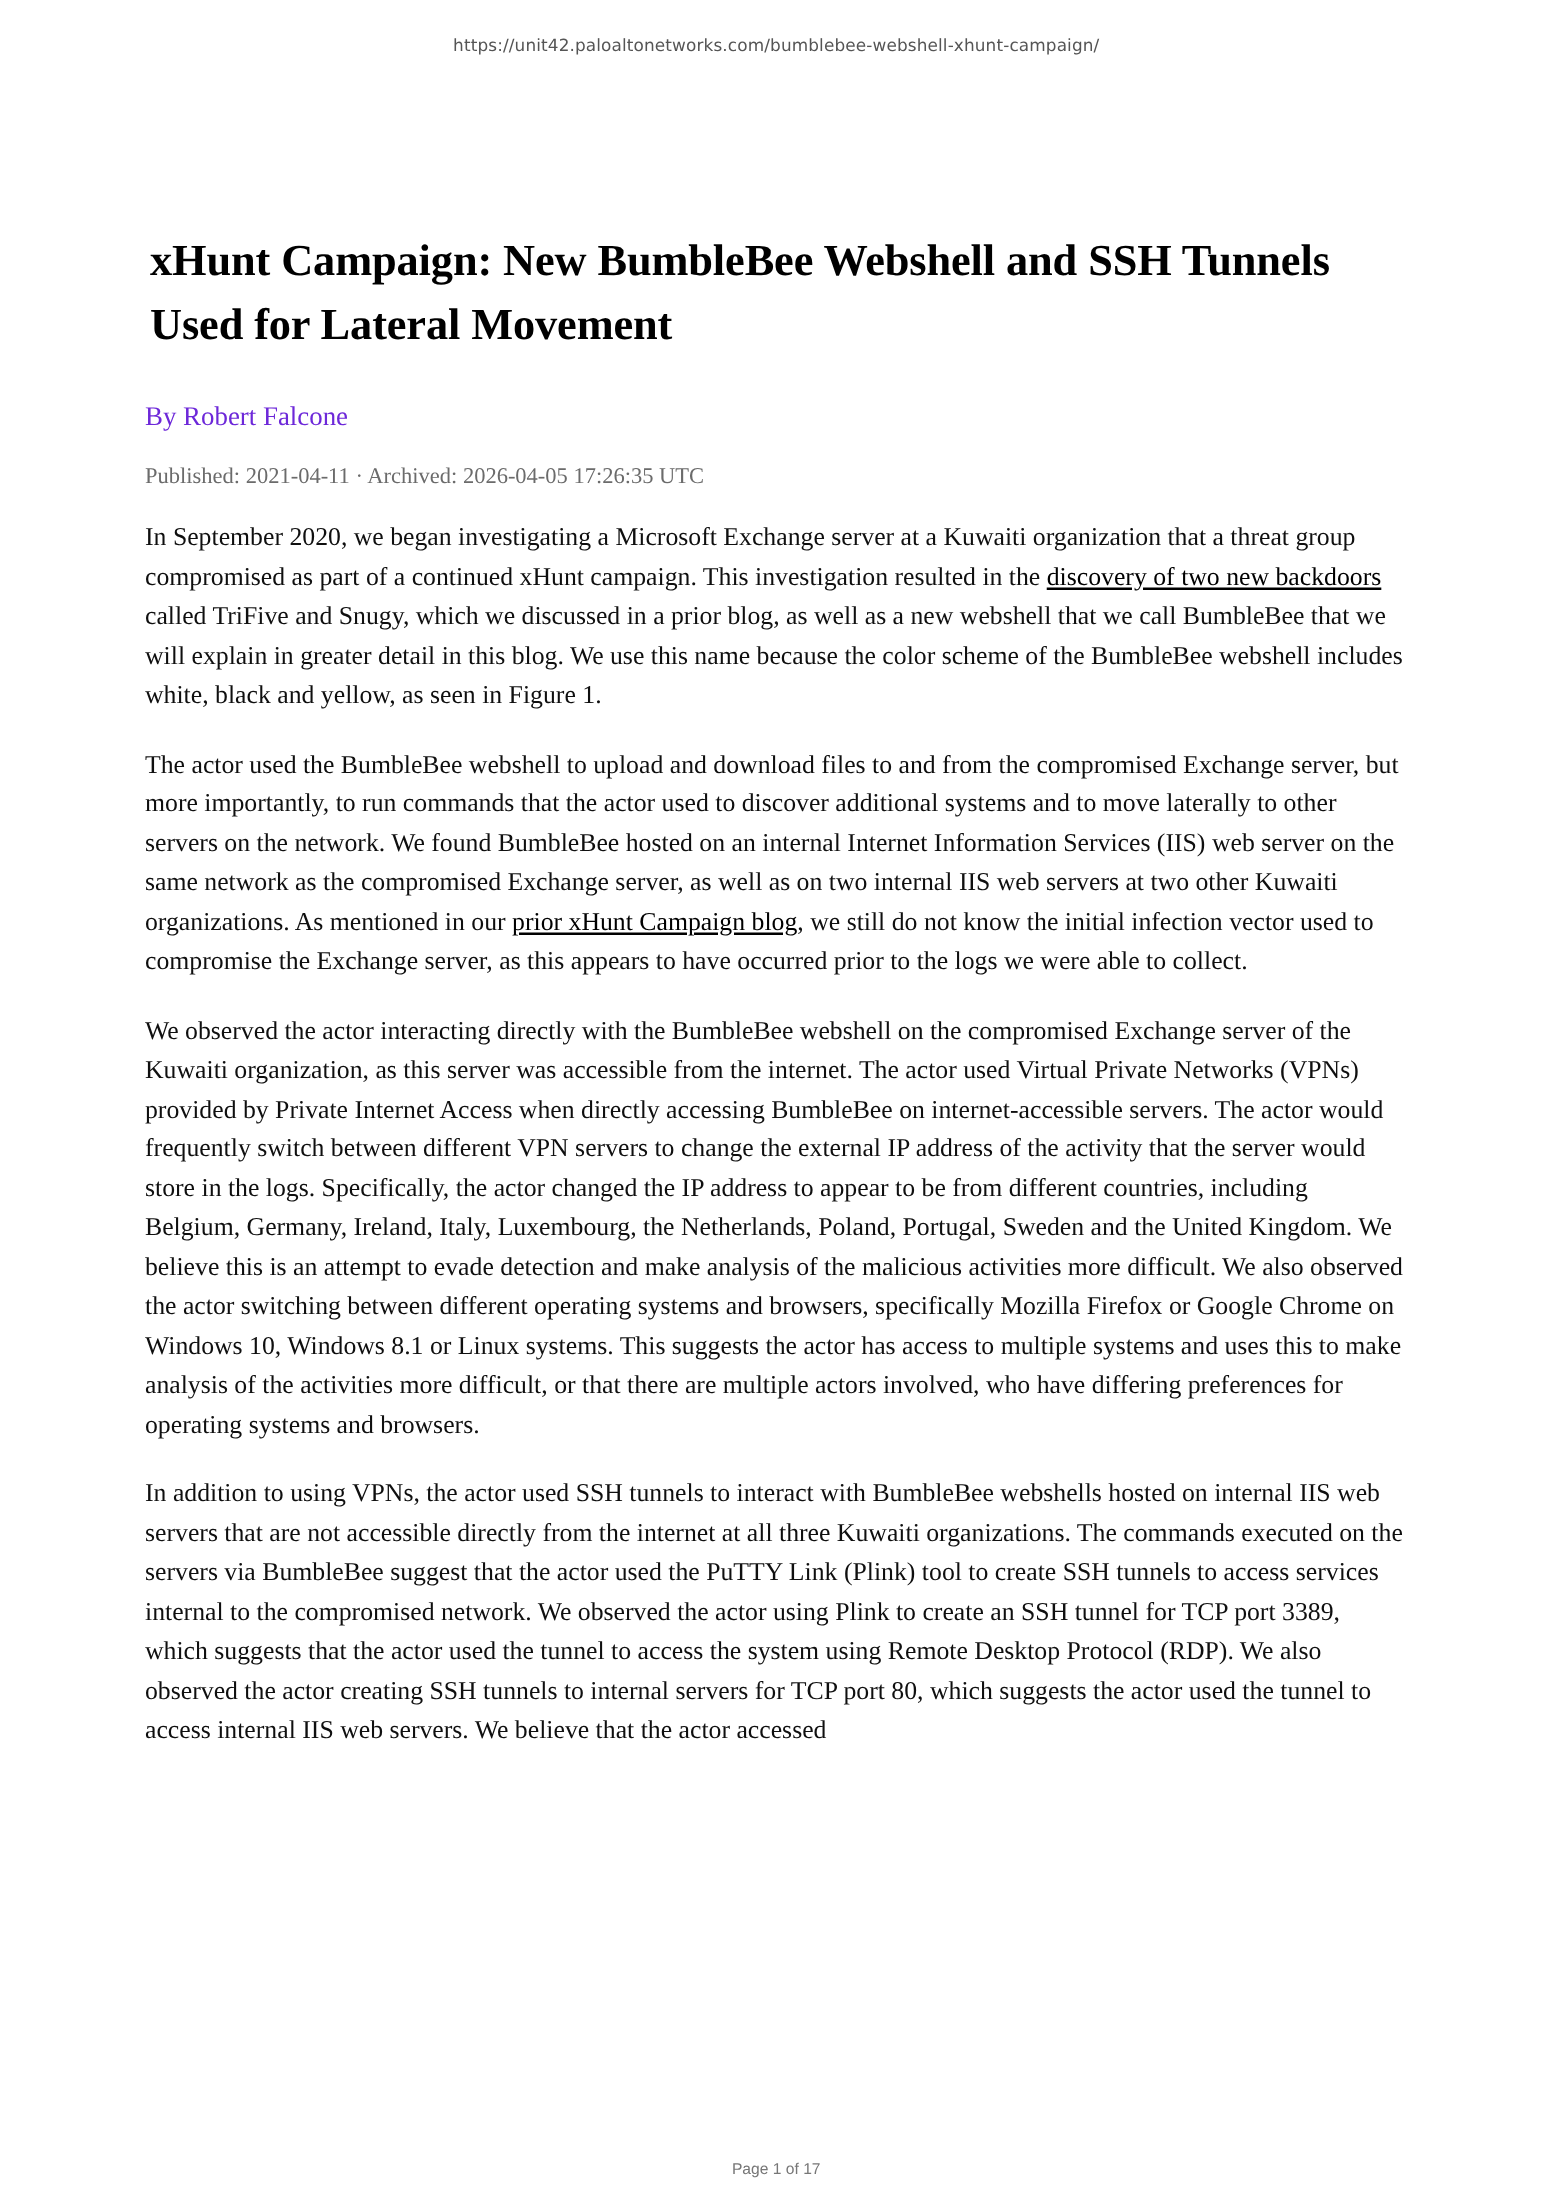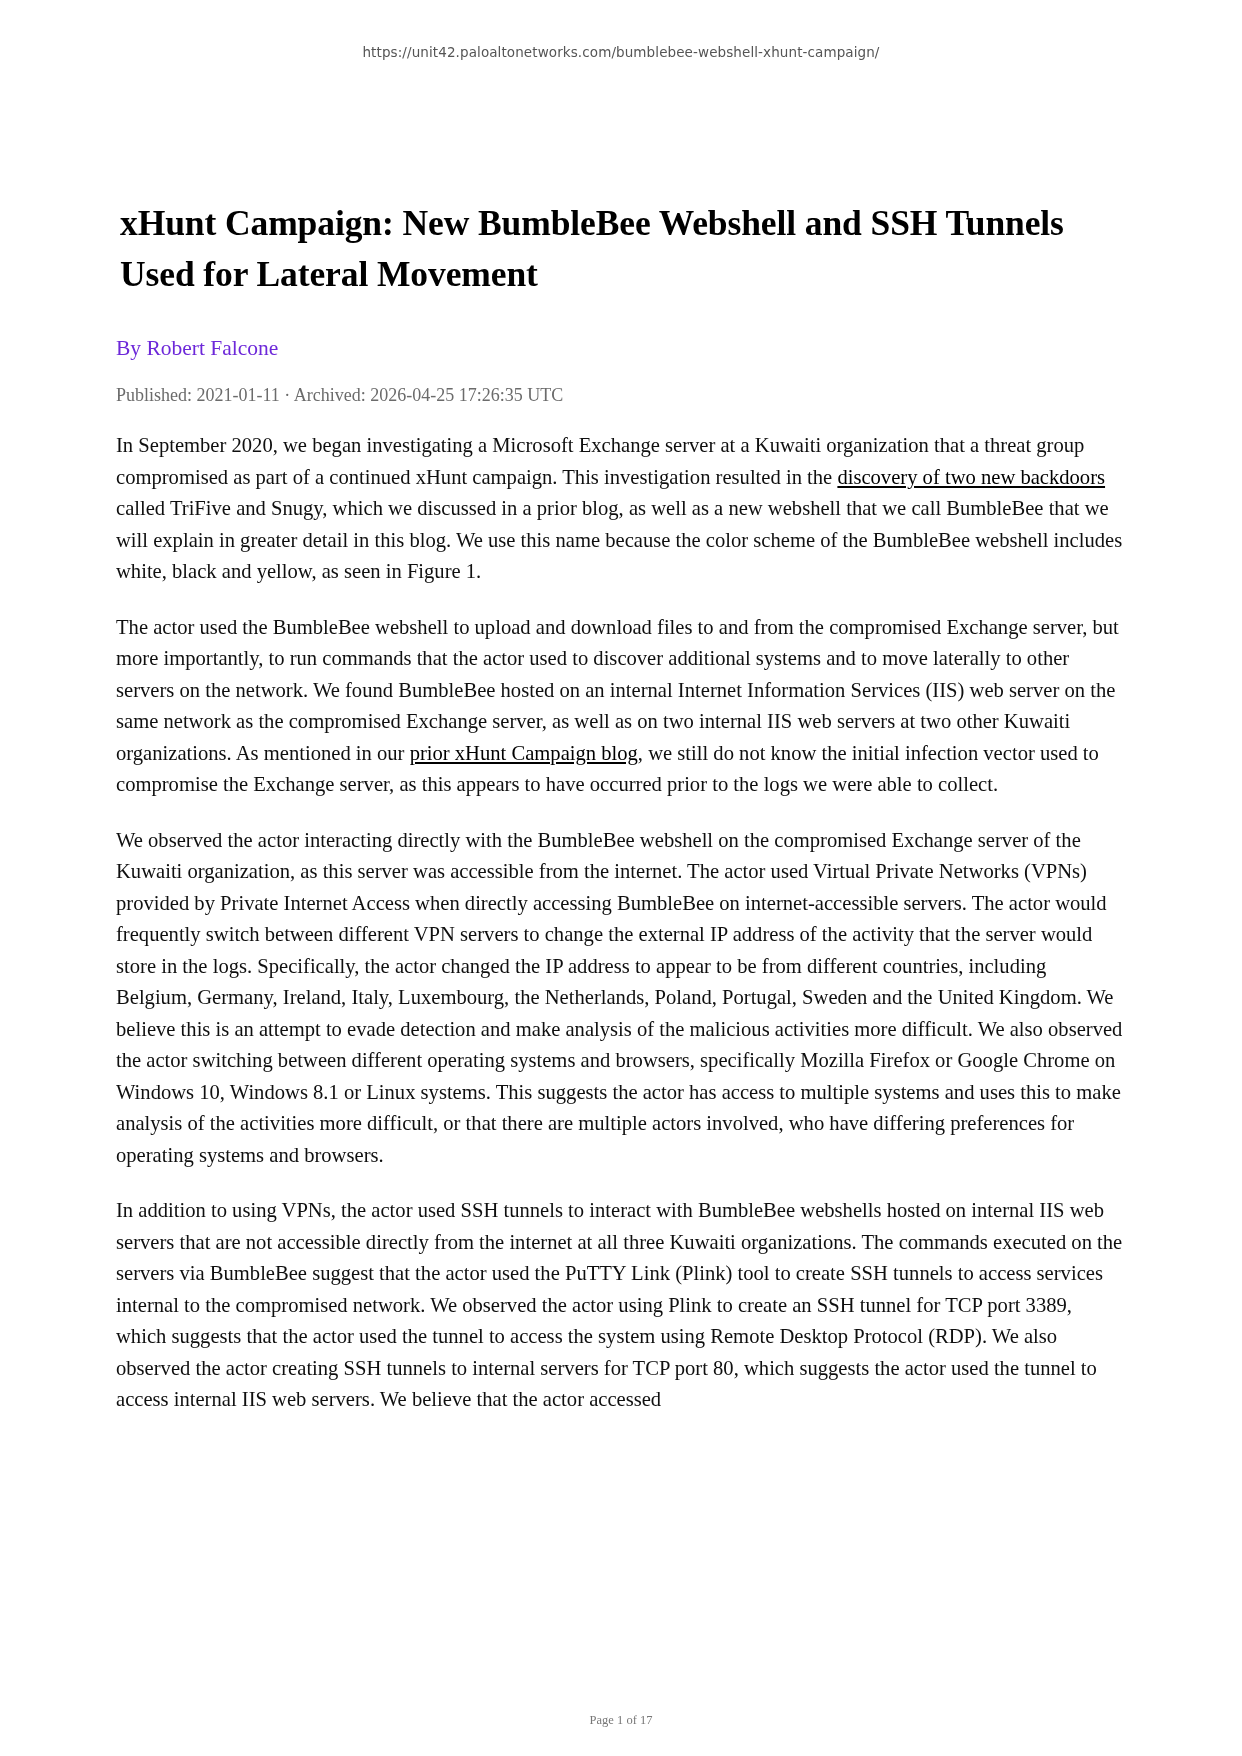--- a/index.html
+++ b/index.html
@@ -12,21 +12,21 @@
     height: 1756px;
     font-family: "Liberation Serif", serif;
     color: #000000;
     position: relative;
     overflow: hidden;
   }
   .page {
     width: 1242px;
     height: 1756px;
     box-sizing: border-box;
-    padding: 15px;
+    padding: 0;
     position: relative;
   }
   .url-header {
     text-align: center;
     font-family: "DejaVu Sans", sans-serif;
     font-size: 13.5px;
     color: #555555;
     letter-spacing: 0.1px;
     padding-top: 29px;
   }
@@ -66,43 +66,43 @@
     margin: 24px 0 0 0;
     text-align: left;
     color: #0f0f0f;
   }
   a.inline-link {
     color: #000000;
     text-decoration: underline;
   }
   .footer {
     position: absolute;
-    bottom: 28px;
+    bottom: 14px;
     left: 0;
     width: 100%;
     text-align: center;
-    font-family: Liberation Serif, serif;
+    font-family: Liberation Sans, sans-serif;
     font-size: 12.5px;
     color: #777777;
   }
 </style>
 </head>
 <body>
 
 <div class="page">
 
   <div class="url-header">https://unit42.paloaltonetworks.com/bumblebee-webshell-xhunt-campaign/</div>
 
   <div class="content">
 
     <h1 class="doc-title">xHunt Campaign: New BumbleBee Webshell and SSH Tunnels Used for Lateral Movement</h1>
 
     <div class="byline">By Robert Falcone</div>
 
-    <div class="meta">Published: 2021-01-11 · Archived: 2026-04-25 17:26:35 UTC</div>
+    <div class="meta">Published: 2021-04-11 · Archived: 2026-04-05 17:26:35 UTC</div>
 
 
     <p class="body-text"><span>In September 2020, we began investigating a Microsoft Exchange server at a Kuwaiti organization that a threat group compromised as part of a continued xHunt campaign. This investigation resulted in the </span><a class="inline-link" href="#">discovery of two new backdoors</a><span> called TriFive and Snugy, which we discussed in a prior blog, as well as a new webshell that we call BumbleBee that we will explain in greater detail in this blog. We use this name because the color scheme of the BumbleBee webshell includes white, black and yellow, as seen in Figure 1.</span></p>
 
     <p class="body-text"><span>The actor used the BumbleBee webshell to upload and download files to and from the compromised Exchange server, but more importantly, to run commands that the actor used to discover additional systems and to move laterally to other servers on the network. We found BumbleBee hosted on an internal Internet Information Services (IIS) web server on the same network as the compromised Exchange server, as well as on two internal IIS web servers at two other Kuwaiti organizations. As mentioned in our </span><a class="inline-link" href="#">prior xHunt Campaign blog</a><span>, we still do not know the initial infection vector used to compromise the Exchange server, as this appears to have occurred prior to the logs we were able to collect.</span></p>
 
     <p class="body-text">We observed the actor interacting directly with the BumbleBee webshell on the compromised Exchange server of the Kuwaiti organization, as this server was accessible from the internet. The actor used Virtual Private Networks (VPNs) provided by Private Internet Access when directly accessing BumbleBee on internet-accessible servers. The actor would frequently switch between different VPN servers to change the external IP address of the activity that the server would store in the logs. Specifically, the actor changed the IP address to appear to be from different countries, including Belgium, Germany, Ireland, Italy, Luxembourg, the Netherlands, Poland, Portugal, Sweden and the United Kingdom. We believe this is an attempt to evade detection and make analysis of the malicious activities more difficult. We also observed the actor switching between different operating systems and browsers, specifically Mozilla Firefox or Google Chrome on Windows 10, Windows 8.1 or Linux systems. This suggests the actor has access to multiple systems and uses this to make analysis of the activities more difficult, or that there are multiple actors involved, who have differing preferences for operating systems and browsers.</p>
 
     <p class="body-text">In addition to using VPNs, the actor used SSH tunnels to interact with BumbleBee webshells hosted on internal IIS web servers that are not accessible directly from the internet at all three Kuwaiti organizations. The commands executed on the servers via BumbleBee suggest that the actor used the PuTTY Link (Plink) tool to create SSH tunnels to access services internal to the compromised network. We observed the actor using Plink to create an SSH tunnel for TCP port 3389, which suggests that the actor used the tunnel to access the system using Remote Desktop Protocol (RDP). We also observed the actor creating SSH tunnels to internal servers for TCP port 80, which suggests the actor used the tunnel to access internal IIS web servers. We believe that the actor accessed</p>
 

